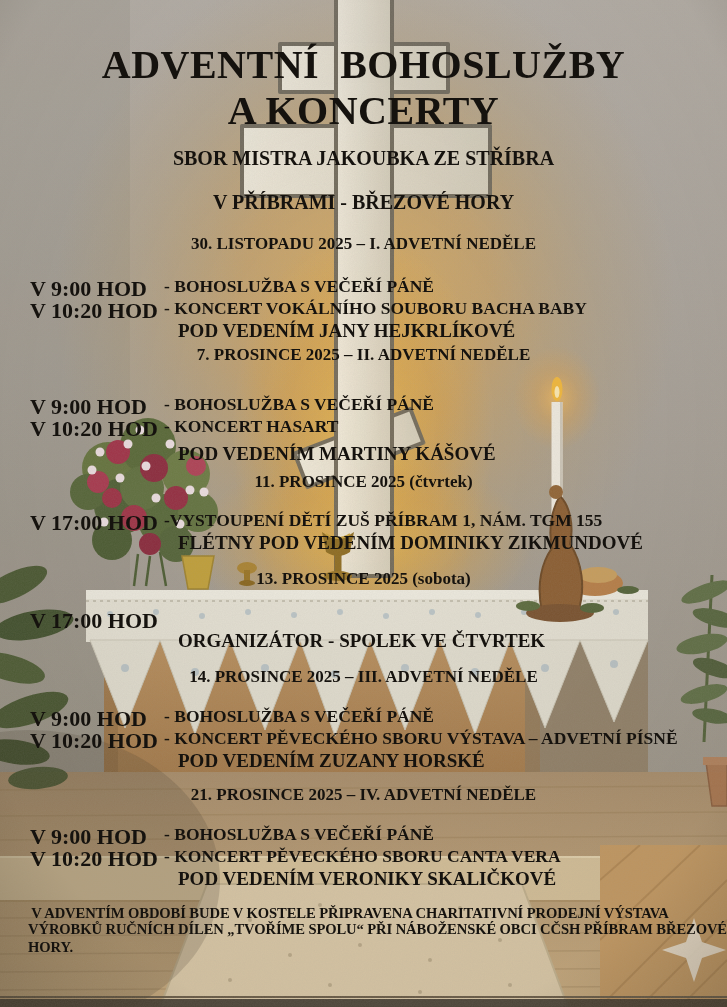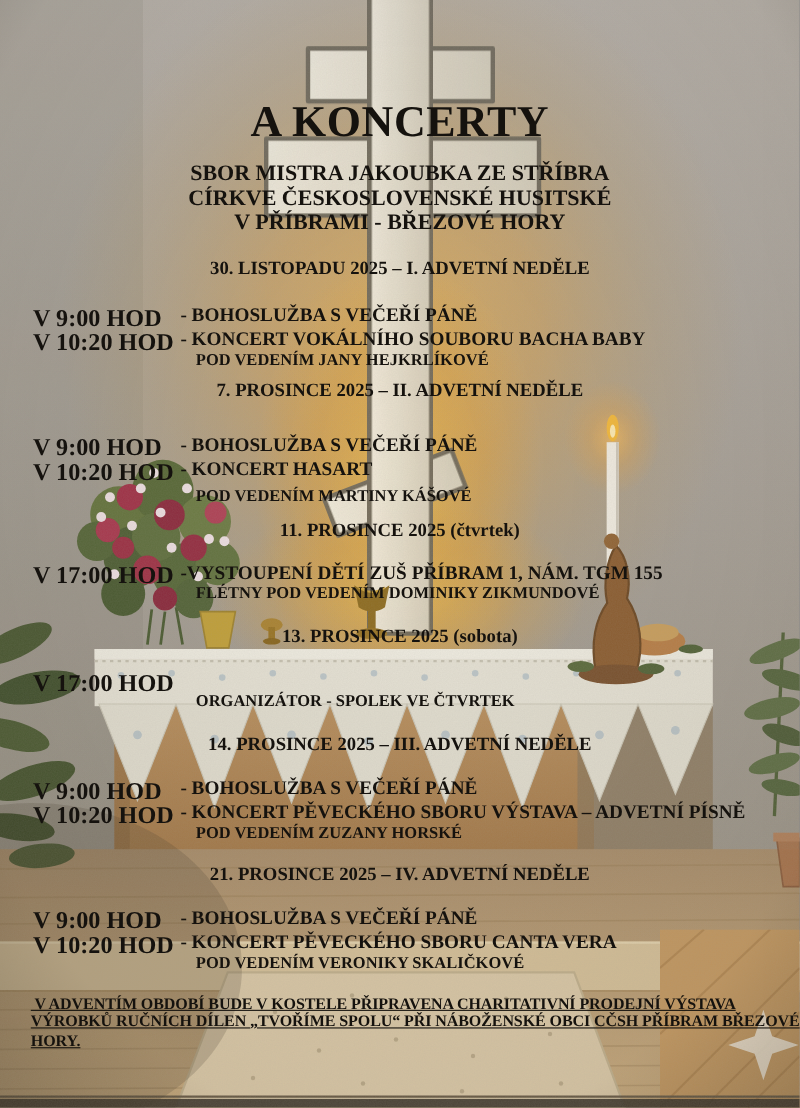--- a/index.html
+++ b/index.html
@@ -10,23 +10,23 @@
   }
   .bg { position:absolute; inset:0; z-index:0; display:block; }
   .txt { position:absolute; inset:0; z-index:2; }
   .t { position:absolute; font-weight:700; line-height:1.05; }
   .center { left:0; width:100%; text-align:center; }
   .title { font-size:40px; letter-spacing:0.5px; white-space:pre; }
   .sub { font-size:20px; }
   .hdr { font-size:17px; text-decoration-thickness:1.7px; text-underline-offset:2px; white-space:pre; }
   .row-time { left:30px; font-size:22px; white-space:pre; }
   .row-desc { left:164px; font-size:17.5px; white-space:pre; }
-  .row-cont { left:178px; font-size:15px; white-space:pre; }
+  .row-cont { left:178px; font-size:19px; white-space:pre; }
   .foot { left:28px; width:678px; font-size:14.6px; letter-spacing:-0.1px;
-          text-decoration:underline; text-decoration-thickness:1.4px; white-space:pre; }
+          text-decoration-thickness:1.4px; white-space:pre; }
 </style>
 </head>
 <body>
 
 <div class="poster">
 
   <svg class="bg" width="727" height="1007" viewBox="0 0 727 1007" xmlns="http://www.w3.org/2000/svg">
     <defs>
       <linearGradient id="wallG" x1="0" y1="0" x2="0" y2="1">
         <stop offset="0" stop-color="#b6b0a9"></stop>
@@ -287,24 +287,24 @@
 
     <g>
       <ellipse cx="30" cy="880" rx="190" ry="150" fill="#463c2d" opacity="0.2"></ellipse>
       <rect x="0" y="0" width="727" height="1007" fill="url(#vin)"></rect>
     </g>
     <rect x="0" y="0" width="727" height="1007" filter="url(#grain)" opacity="0.45"></rect>
   </svg>
 
   <div class="txt">
 
+    <div class="t center title" style="top:44px">ADVENTNÍ  BOHOSLUŽBY</div>
     <div class="t center title" style="top:90px">A KONCERTY</div>
 
     <div class="t center sub" style="top:148px">SBOR MISTRA JAKOUBKA ZE STŘÍBRA</div>
-    <div class="t center sub" style="top:170px">CÍRKVE ČESKOSLOVENSKÉ HUSITSKÉ</div>
     <div class="t center sub" style="top:192px">V PŘÍBRAMI - BŘEZOVÉ HORY</div>
 
     <div class="t center hdr" style="top:235px">30. LISTOPADU 2025 – I. ADVETNÍ NEDĚLE</div>
     <div class="t row-time" style="top:277px">V 9:00 HOD</div>
     <div class="t row-desc" style="top:277px">- BOHOSLUŽBA S VEČEŘÍ PÁNĚ</div>
     <div class="t row-time" style="top:299px">V 10:20 HOD</div>
     <div class="t row-desc" style="top:299px">- KONCERT VOKÁLNÍHO SOUBORU BACHA BABY</div>
     <div class="t row-cont" style="top:321px">POD VEDENÍM JANY HEJKRLÍKOVÉ</div>
 
     <div class="t center hdr" style="top:346px">7. PROSINCE 2025 – II. ADVETNÍ NEDĚLE</div>

